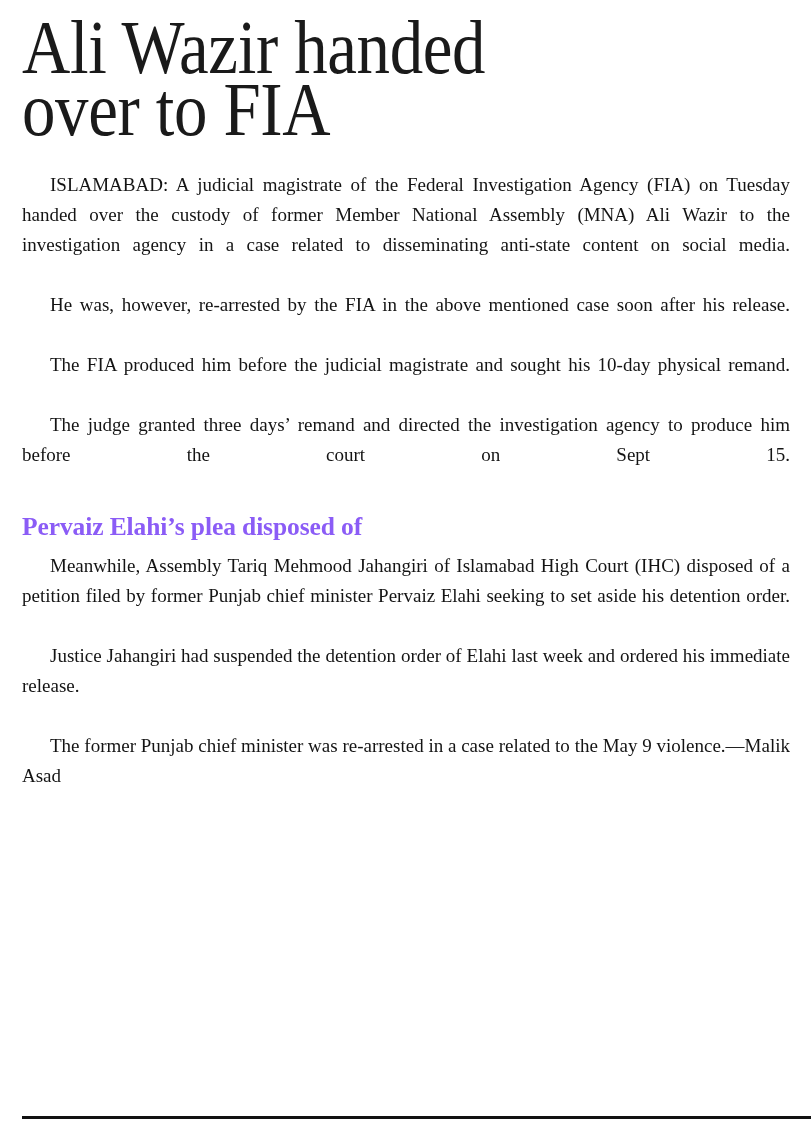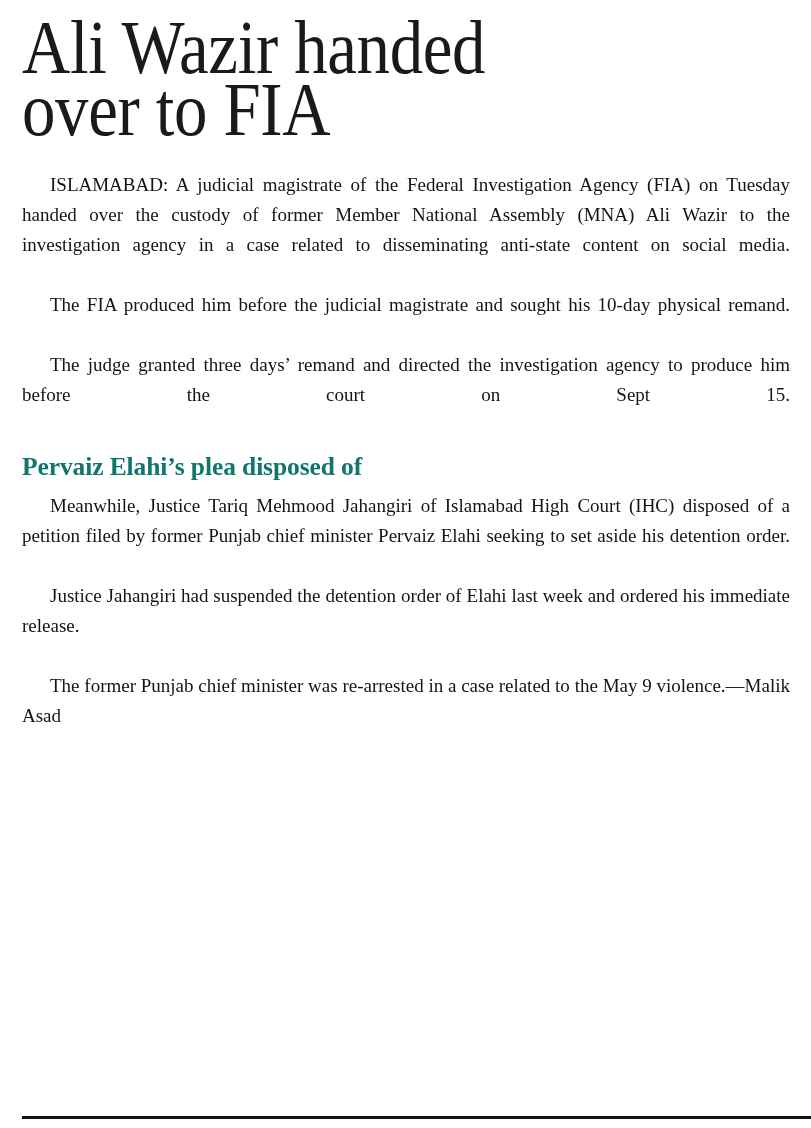--- a/index.html
+++ b/index.html
@@ -71,21 +71,21 @@
 
   .subhead {
     margin: 0;
     padding-top: 12px;
     padding-bottom: 9px;
     font-size: 25.5px;
     line-height: 30px;
     font-weight: 700;
     text-align: left;
     text-indent: 0;
-    color: #0f766e;
+    color: #8b5cf6;
     letter-spacing: -0.1px;
   }
 
   
   .bottom-rule {
     position: absolute;
     left: 22px;
     top: 1116px;
     width: 789px;
     height: 3px;
@@ -99,28 +99,29 @@
 
   <div class="article">
 
     <h1 class="headline">Ali Wazir handed
 over to FIA</h1>
 
     <div class="body-block">
       <p class="para">ISLAMABAD: A judicial magistrate of the Federal Investigation Agency (FIA) on Tuesday handed over the custody of former Member National Assembly (MNA) Ali Wazir to the investigation agency in a case related to disseminating anti-state content on social media.</p>
 
 
+      <p class="para">He was, however, re-arrested by the FIA in the above mentioned case soon after his release.</p>
 
       <p class="para">The FIA produced him before the judicial magistrate and sought his 10-day physical remand.</p>
 
       <p class="para">The judge granted three days’ remand and directed the investigation agency to produce him before the court on Sept 15.</p>
 
       <h2 class="subhead">Pervaiz Elahi’s plea disposed of</h2>
 
-      <p class="para">Meanwhile, Justice Tariq Mehmood Jahangiri of Islamabad High Court (IHC) disposed of a petition filed by former Punjab chief minister Pervaiz Elahi seeking to set aside his detention order.</p>
+      <p class="para">Meanwhile, Assembly Tariq Mehmood Jahangiri of Islamabad High Court (IHC) disposed of a petition filed by former Punjab chief minister Pervaiz Elahi seeking to set aside his detention order.</p>
 
 
       <p class="para">Justice Jahangiri had suspended the detention order of Elahi last week and ordered his immediate release.</p>
 
       <p class="para">The former Punjab chief minister was re-arrested in a case related to the May 9 violence.—Malik Asad</p>
     </div>
 
   </div>
 
   <div class="bottom-rule"></div>

